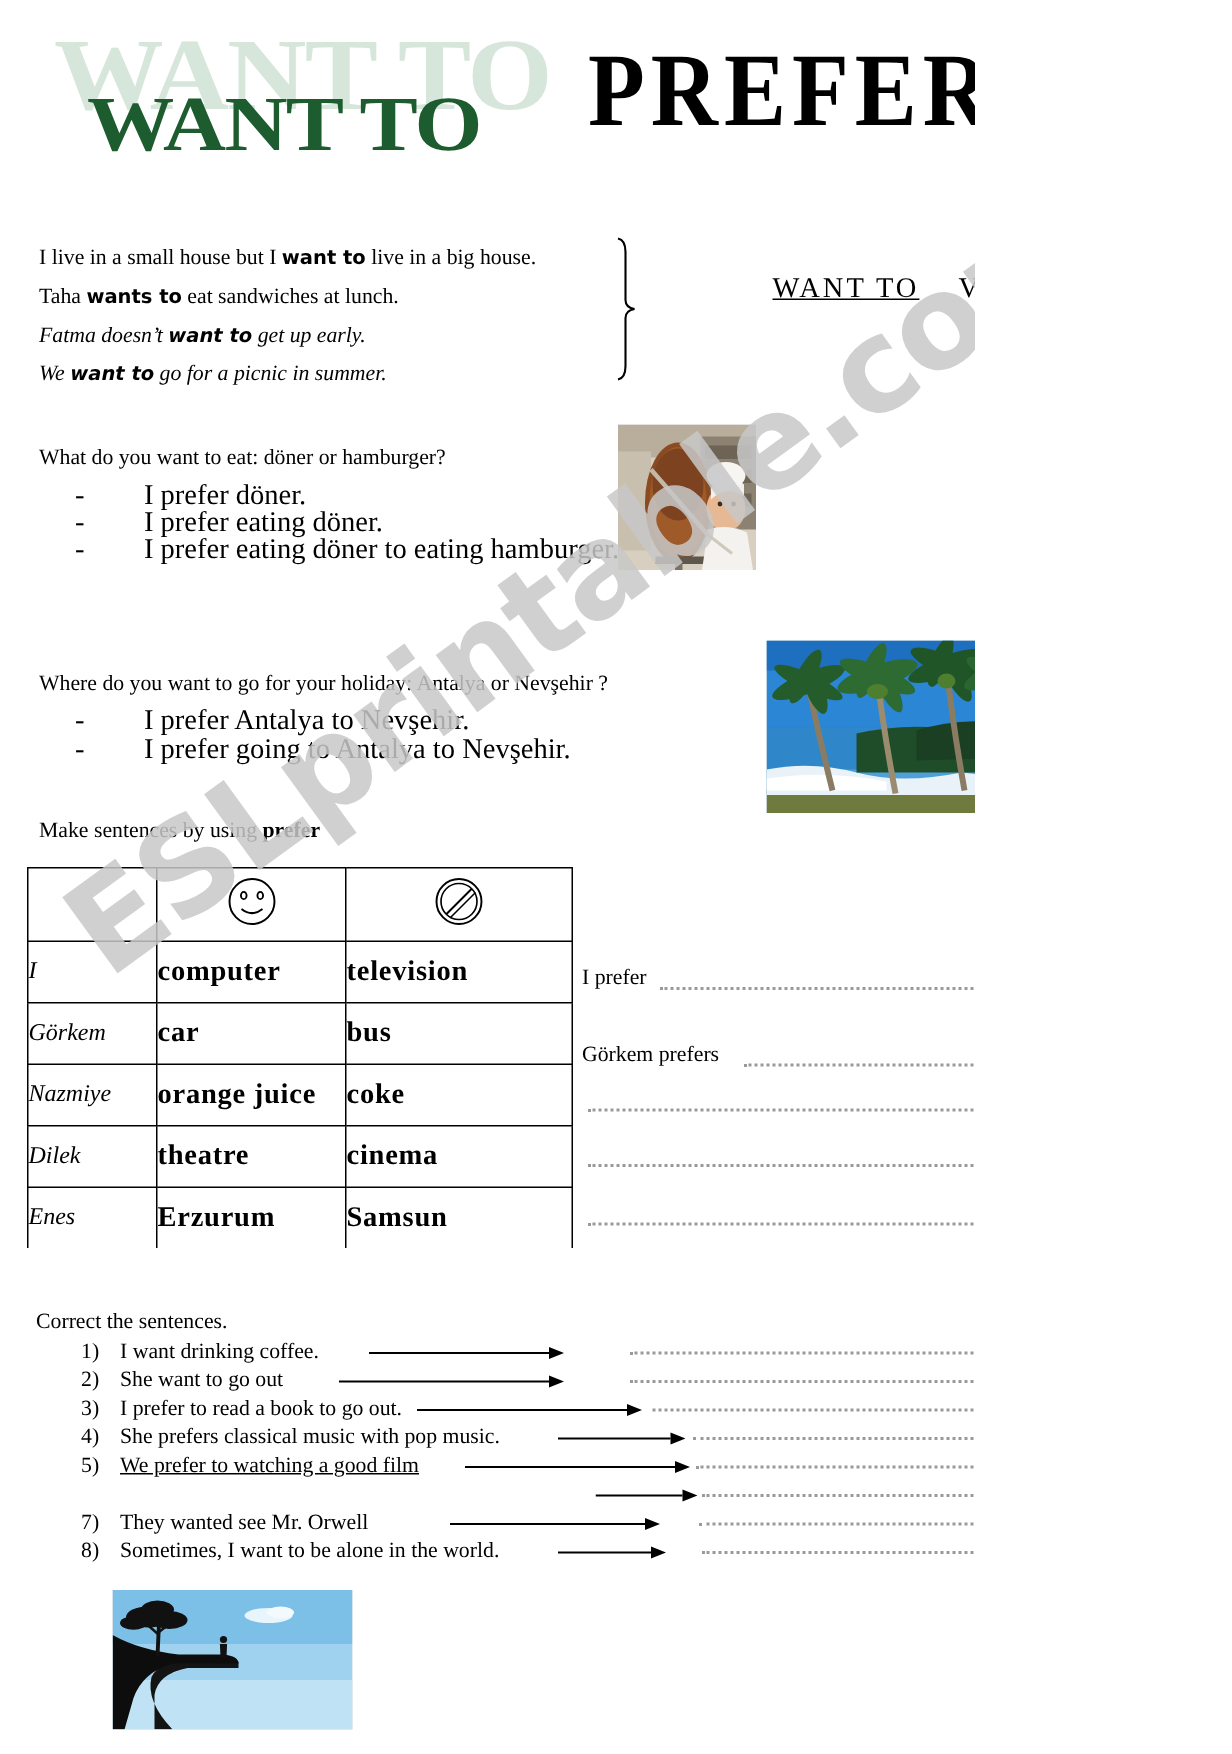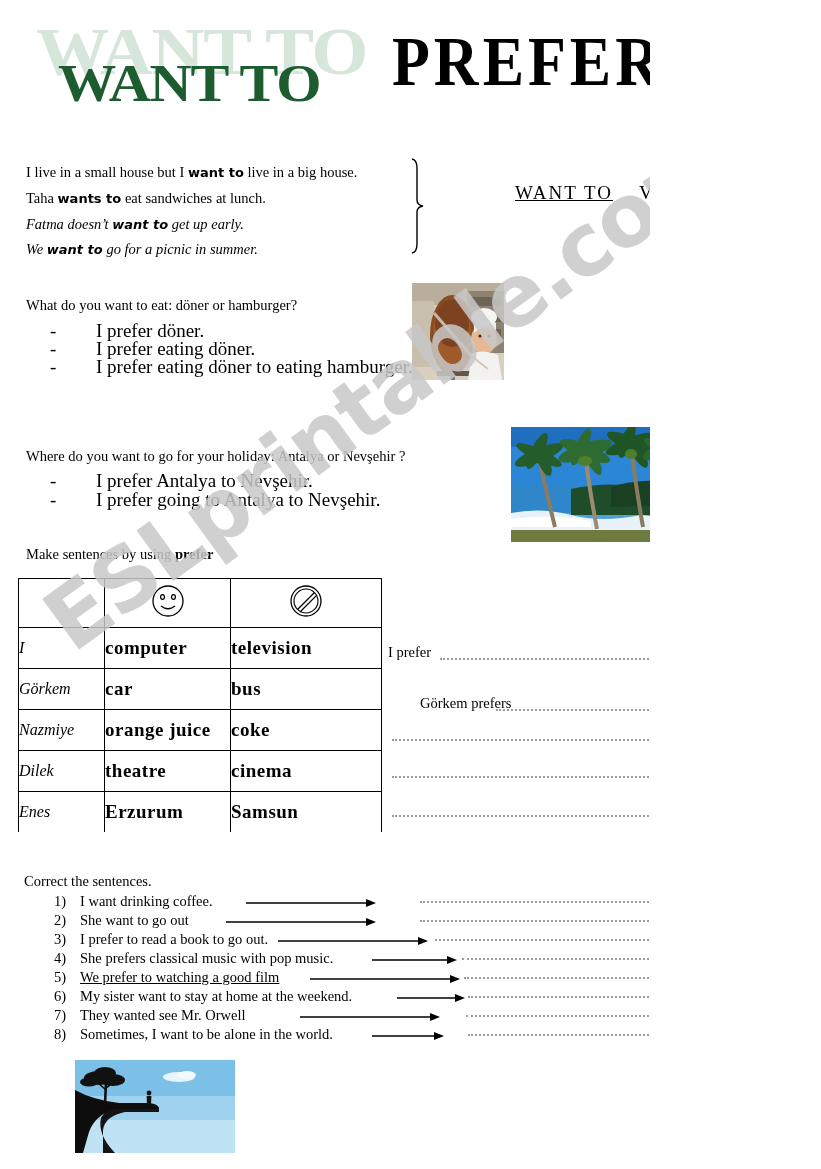--- a/index.html
+++ b/index.html
@@ -386,21 +386,21 @@
       <td class="name-cell">Enes</td>
       <td class="item-cell">Erzurum</td>
       <td class="item-cell">Samsun</td>
     </tr>
   </tbody>
     </table>
 
   <div class="ans-label" style="left:388px; top:644px;">I prefer</div>
   <div class="dotline" style="left:440px; top:658px; width:305px;"></div>
 
-  <div class="ans-label" style="left:388px; top:695px;margin-left:32px;">Görkem prefers</div>
+  <div class="ans-label" style="left:388px; top:695px;">Görkem prefers</div>
   <div class="dotline" style="left:496px; top:709px; width:249px;"></div>
 
   <div class="dotline" style="left:392px; top:739px; width:353px;"></div>
   <div class="dotline" style="left:392px; top:776px; width:353px;"></div>
   <div class="dotline" style="left:392px; top:815px; width:353px;"></div>
 
   <div class="section-head" style="left:24px; top:873px;">Correct the sentences.</div>
 
   <div class="num-item" style="left:54px; top:893px;">
     <span class="num">1)</span><span>I want  drinking coffee.</span>
@@ -450,23 +450,20 @@
     <span class="num">5)</span><span>We prefer to watching a good film</span>
   </div>
   <div class="arrow" style="left:310px; top:970px; width:150px;">
     <svg width="150" height="10" viewBox="0 0 150 10">
         <line x1="0" y1="5" x2="140" y2="5" stroke="#000" stroke-width="1.3"></line>
         <path d="M140 1 L150 5 L140 9 Z" fill="#000"></path>
       </svg>
   </div>
   <div class="dotline" style="left:464px; top:977px; width:281px;"></div>
 
-  <div class="num-item" style="left:54px; top:988px;">
-    <span class="num">6)</span><span>My sister want to stay at home at the weekend.</span>
-  </div>
   <div class="arrow" style="left:397px; top:989px; width:68px;">
     <svg width="68" height="10" viewBox="0 0 68 10">
         <line x1="0" y1="5" x2="58" y2="5" stroke="#000" stroke-width="1.3"></line>
         <path d="M58 1 L68 5 L58 9 Z" fill="#000"></path>
       </svg>
   </div>
   <div class="dotline" style="left:468px; top:996px; width:277px;"></div>
 
   <div class="num-item" style="left:54px; top:1007px;">
     <span class="num">7)</span><span>They wanted  see Mr. Orwell</span>

